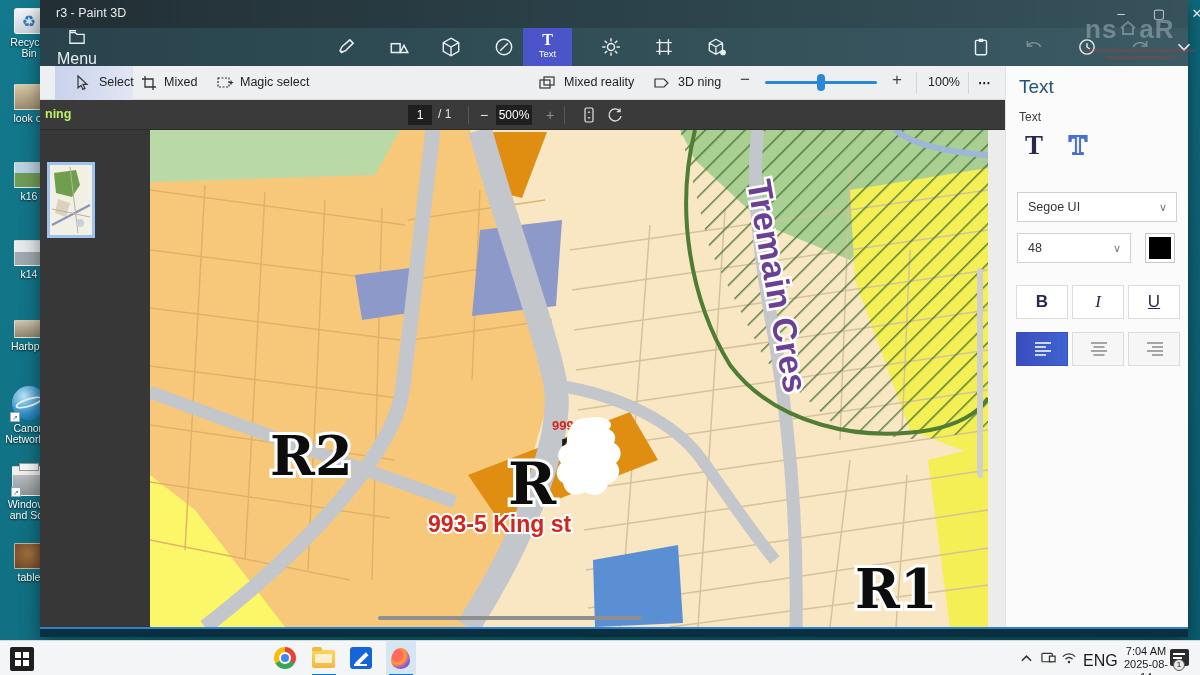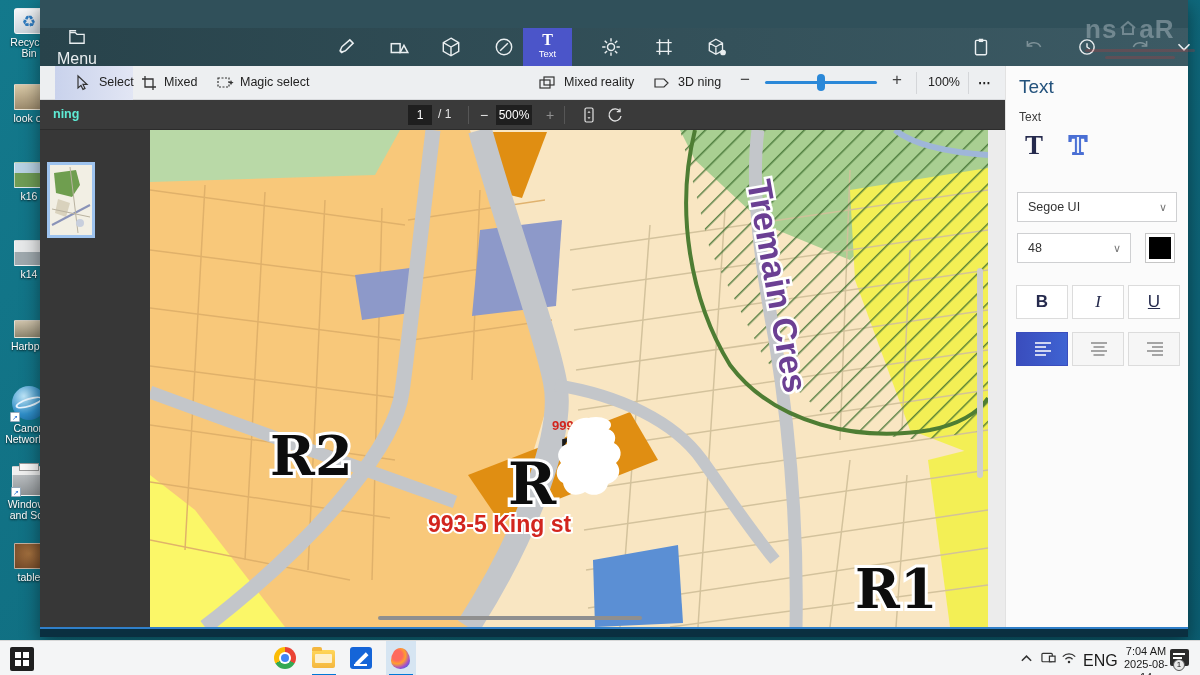--- a/index.html
+++ b/index.html
@@ -39,21 +39,21 @@
   .ribbon svg { position:absolute; top:8px; width:18px; height:18px; }
   .sel-block { position:absolute; left:15px; top:0; width:78px; height:34px; background:linear-gradient(90deg,#c9d2ec,#e2e6f4); }
   .rsep { position:absolute; top:6px; width:1px; height:22px; background:#d4d6d9; }
   .zslider { position:absolute; left:725px; top:15px; width:112px; height:3px; background:#2b88d8; border-radius:2px; }
   .zthumb { position:absolute; left:52px; top:-7px; width:8px; height:17px; background:#2b88d8; border-radius:4px; }
   .zsign { position:absolute; top:4px; font-size:17px; color:#444; }
 
   
   .canvas { position:absolute; left:0; top:100px; width:965px; height:527px; background:#3a3a3a; }
   .pdfbar { position:absolute; left:0; top:0; width:100%; height:30px; background:#3a3a3a; border-bottom:1px solid #2c2c2c; color:#e8e8e8; }
-  .pdfbar .fname { position:absolute; left:5px; top:7px; font-size:12.5px; font-weight:bold; color:#5eead4;margin-left:8px; }
+  .pdfbar .fname { position:absolute; left:5px; top:7px; font-size:12.5px; font-weight:bold; color:#bef264; }
   .pdfbox { position:absolute; top:5px; height:20px; background:#1f1f1f; color:#fff; font-size:12px; text-align:center; line-height:20px; }
   .pdftxt { position:absolute; top:7px; font-size:12px; color:#e5e5e5; }
   .pdfsep { position:absolute; top:6px; width:1px; height:18px; background:#565656; }
   .pdfbar svg { position:absolute; top:6px; width:18px; height:18px; }
   .pdfside { position:absolute; left:0; top:30px; width:110px; height:497px; background:#373737; }
   .pthumb { position:absolute; left:7px; top:32px; width:48px; height:76px; background:#9ec3ee; padding:3px; }
   .pthumb svg { width:42px; height:70px; background:#f4f1e8; display:block; }
   .mapwrap { position:absolute; left:110px; top:30px; width:838px; height:497px; }
   .pasteboard { position:absolute; left:948px; top:30px; width:17px; height:497px; background:#ececec; }
   .vscroll { position:absolute; left:937px; top:168px; width:6px; height:210px; background:#cfcfcf; border-radius:3px; }
@@ -131,20 +131,26 @@
     </div>
     <div class="lbl">Windows and Sca</div>
   </div>
   <div class="dicon" style="top:543px">
     <div class="thumb" style="background:radial-gradient(circle at 50% 40%,#a4713f,#6f4526)"></div>
     <div class="lbl">table</div>
   </div>
 
   <div class="window">
 
+    <div class="titlebar">
+      <div class="title">r3 - Paint 3D</div>
+      <div class="wbtn" style="left:1062px">–</div>
+      <div class="wbtn" style="left:1100px">▢</div>
+      <div class="wbtn" style="left:1138px">✕</div>
+    </div>
 
     <div class="toolbar">
       <div class="menu-block">
         <svg width="18" height="16" viewBox="0 0 20 18">
             <path d="M2 4h6l2 2h8v10H2z M2 4v-2h7" fill="none" stroke="#e9eef0" stroke-width="1.5"></path>
           </svg>
         <div class="mlbl">Menu</div>
       </div>
 
       <div class="tbtn" style="left:295px">

